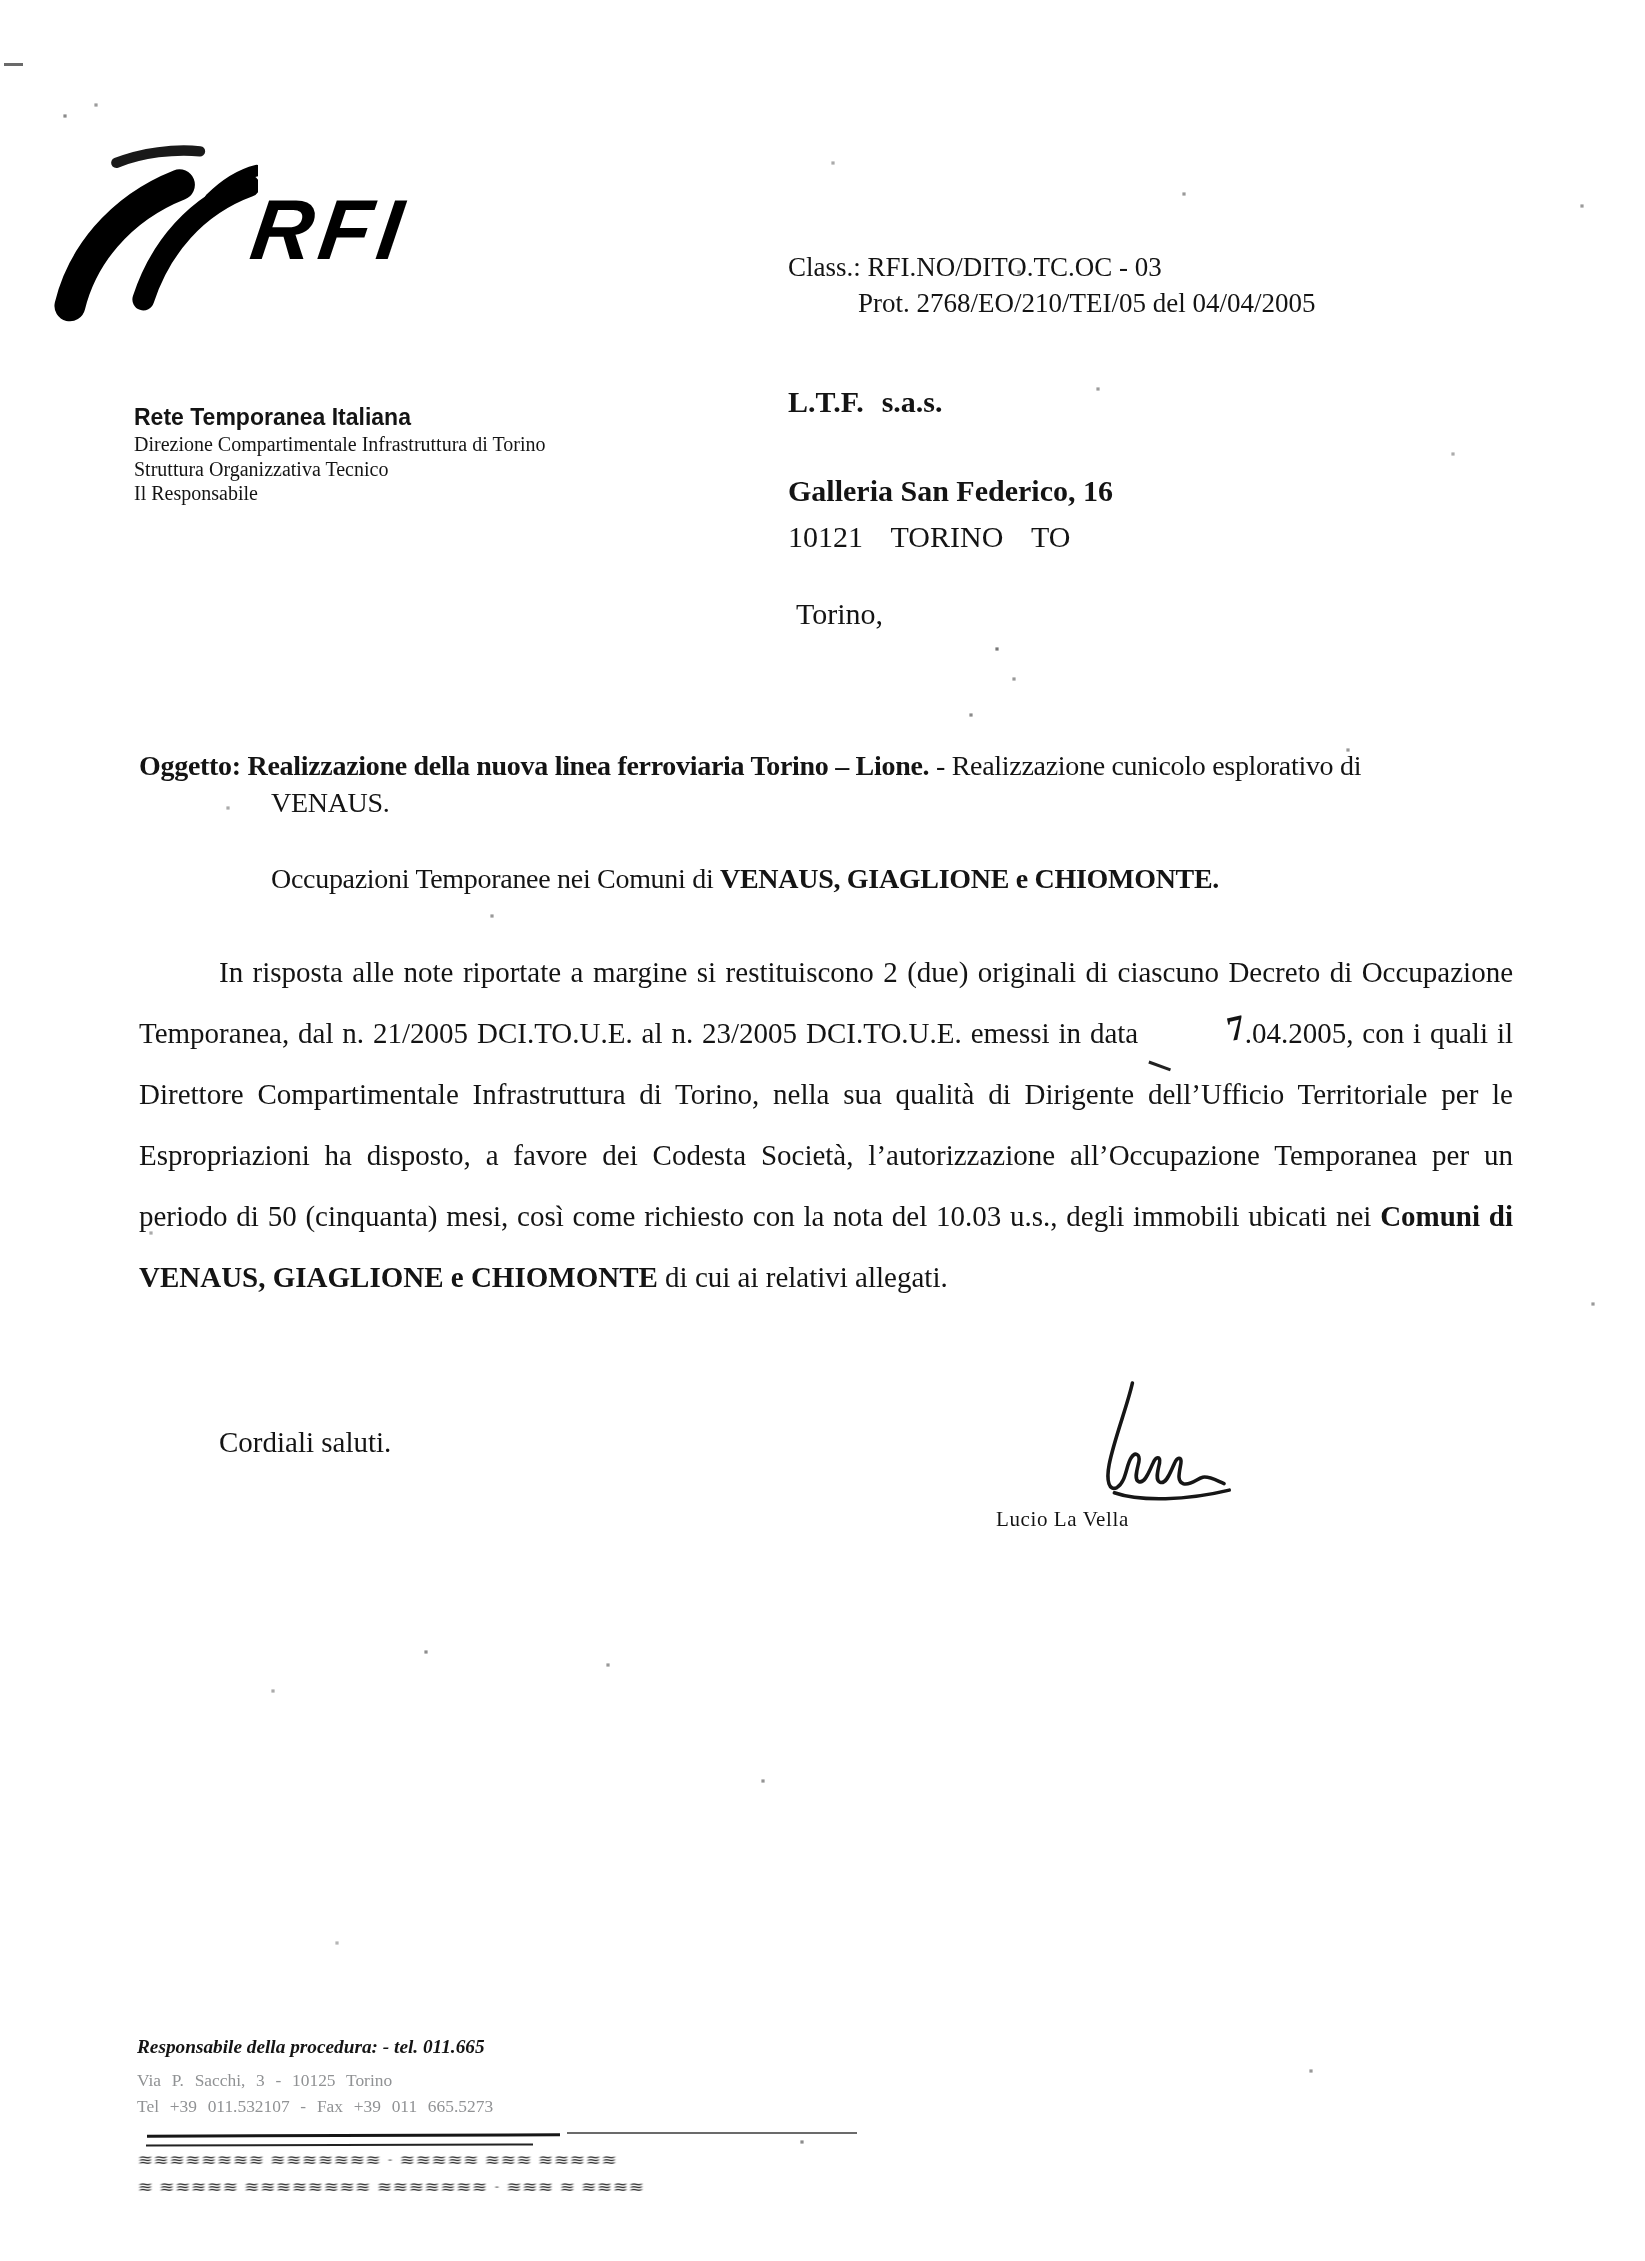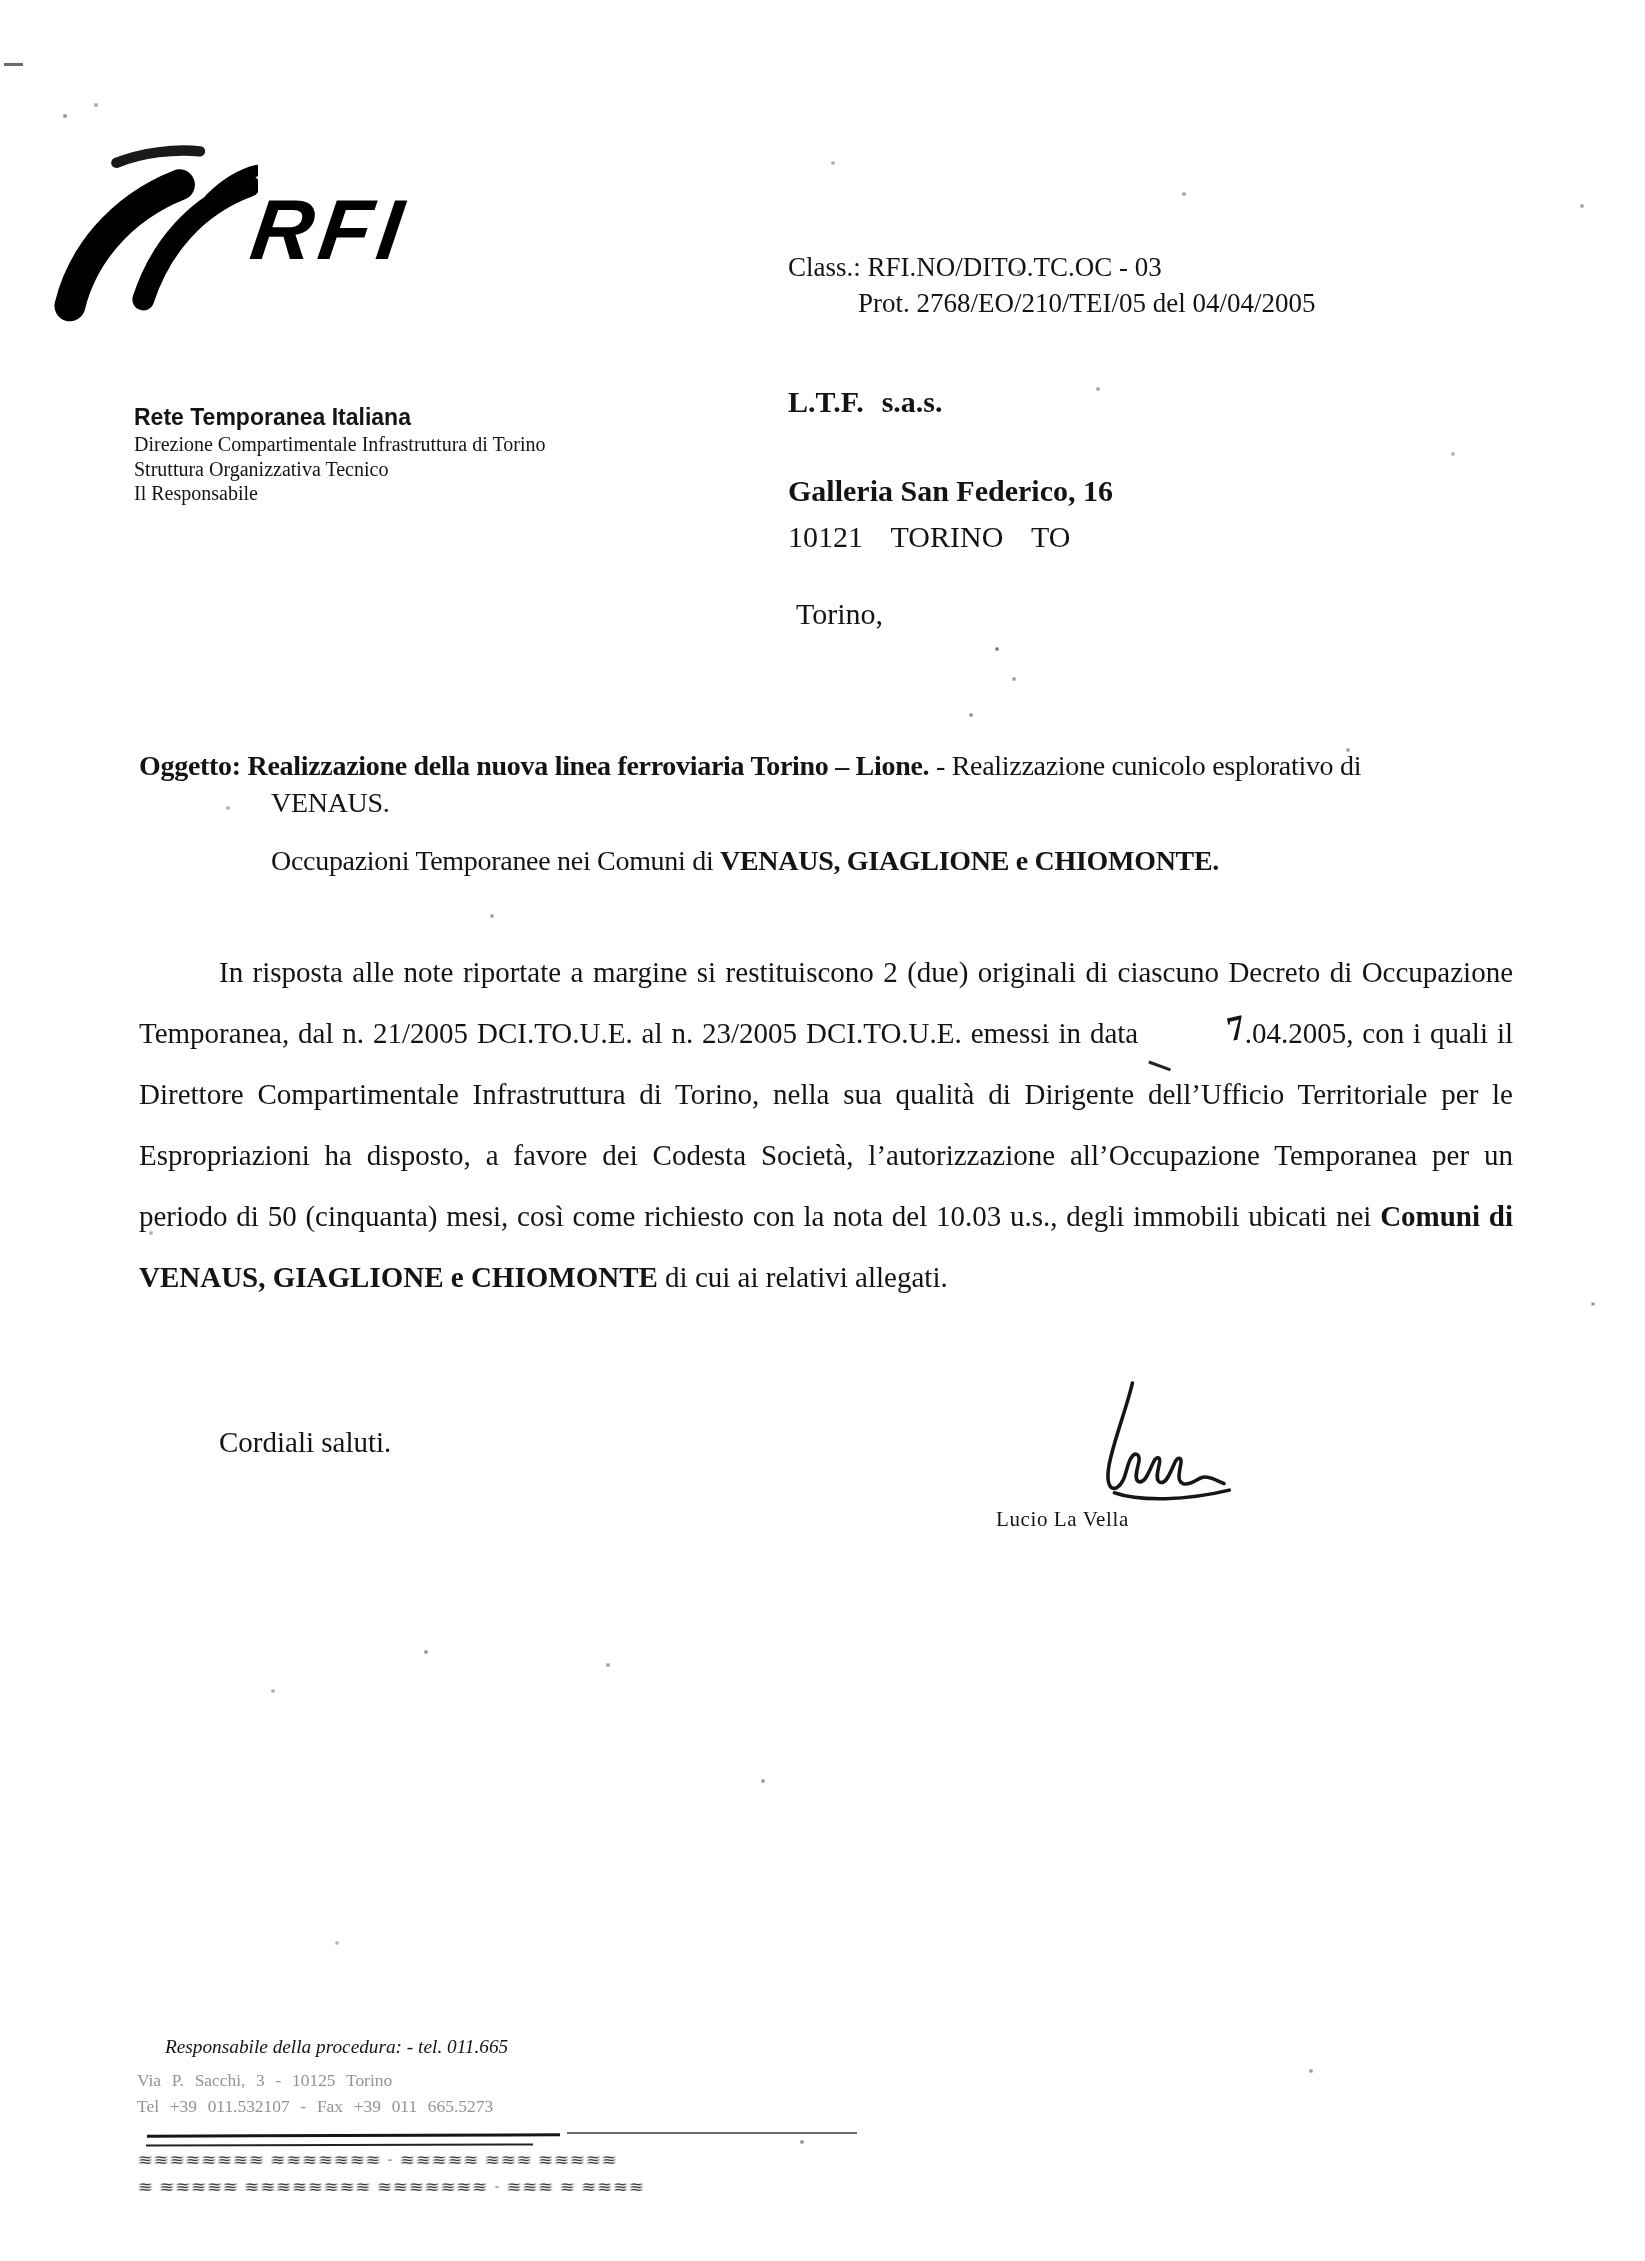--- a/index.html
+++ b/index.html
@@ -25,42 +25,42 @@
   .sender .sub{font-size:20px; line-height:24.5px; filter:blur(0.3px);}
   
   .ltf{left:788px; top:385px; font-size:30px; font-weight:bold; word-spacing:10.3px; white-space:nowrap;}
   .addr{left:788px; top:474px; font-size:30px; font-weight:bold; white-space:nowrap;}
   .city{left:788px; top:520px; font-size:30px; word-spacing:20.6px; white-space:nowrap;}
   .placedate{left:788px; top:597px; font-size:30px; white-space:nowrap;margin-left:8px;}
   
   .subject{left:139px; top:750px; width:1418px; font-size:28px; letter-spacing:-0.3px;}
   .subj-l1{white-space:nowrap;}
   .subj-l2{margin-left:132px; margin-top:5.2px;}
-  .subj-l3{margin-left:132px; margin-top:26px; white-space:nowrap;}
+  .subj-l3{margin-left:132px; margin-top:44px; white-space:nowrap;}
   .subject b{font-weight:bold;font-family:Liberation Serif, serif;}
   
   .body-par{
     left:139px; top:942px; width:1374px; margin:0;
     font-size:29px; line-height:61px; text-align:justify; text-indent:80px;
     filter:blur(0.2px);
   }
   .hand{
     display:inline-block; font-size:35px; line-height:0;
     transform:rotate(-12deg) translateY(5.2px); position:relative; font-weight:bold;
   }
   .hand::after{
     content:""; position:absolute; left:-5.2px; top:19.3px; width:23px; height:2.6px;
     background:#222; transform:rotate(32deg);
   }
   
   .salutation{left:219px; top:1426px; font-size:29px; white-space:nowrap;}
   .signature{left:1024px; top:1379px;}
   .signer{left:996px; top:1507px; font-size:21px; letter-spacing:0.6px; white-space:nowrap;}
   
-  .f1{left:137px; top:2036px; font-style:italic; font-weight:normal; font-size:19.3px; white-space:nowrap; filter:blur(0.3px);margin-left:28px;}
+  .f1{left:137px; top:2036px; font-style:italic; font-weight:bold; font-size:19.3px; white-space:nowrap; filter:blur(0.3px);}
   .f2{left:137px; top:2070px; font-size:17.4px; color:#909294; white-space:nowrap; filter:blur(0.5px); word-spacing:6.4px;}
   .f3{left:137px; top:2096px; font-size:17.4px; color:#909294; white-space:nowrap; filter:blur(0.5px); word-spacing:6.4px;}
   .rule1{left:147px; top:2134px; width:413px; height:2.6px; background:#161616; transform:rotate(-0.2deg);}
   .rule1b{left:567px; top:2132px; width:290px; height:1.9px; background:#3a3a3a; opacity:.75;}
   .rule2{left:146px; top:2144px; width:387px; height:1.9px; background:#222; transform:rotate(-0.15deg);}
   .garble{color:#2c2c2c; font-size:17.4px; letter-spacing:1.3px; filter:blur(0.8px); transform:scaleY(.85); white-space:nowrap;}
   .g1{left:138px; top:2150px;}
   .g2{left:138px; top:2177px;}
   
   .corner-dash{left:3.9px; top:63px; width:19.3px; height:2.6px; background:#6a6a6a; filter:blur(0.6px);}

